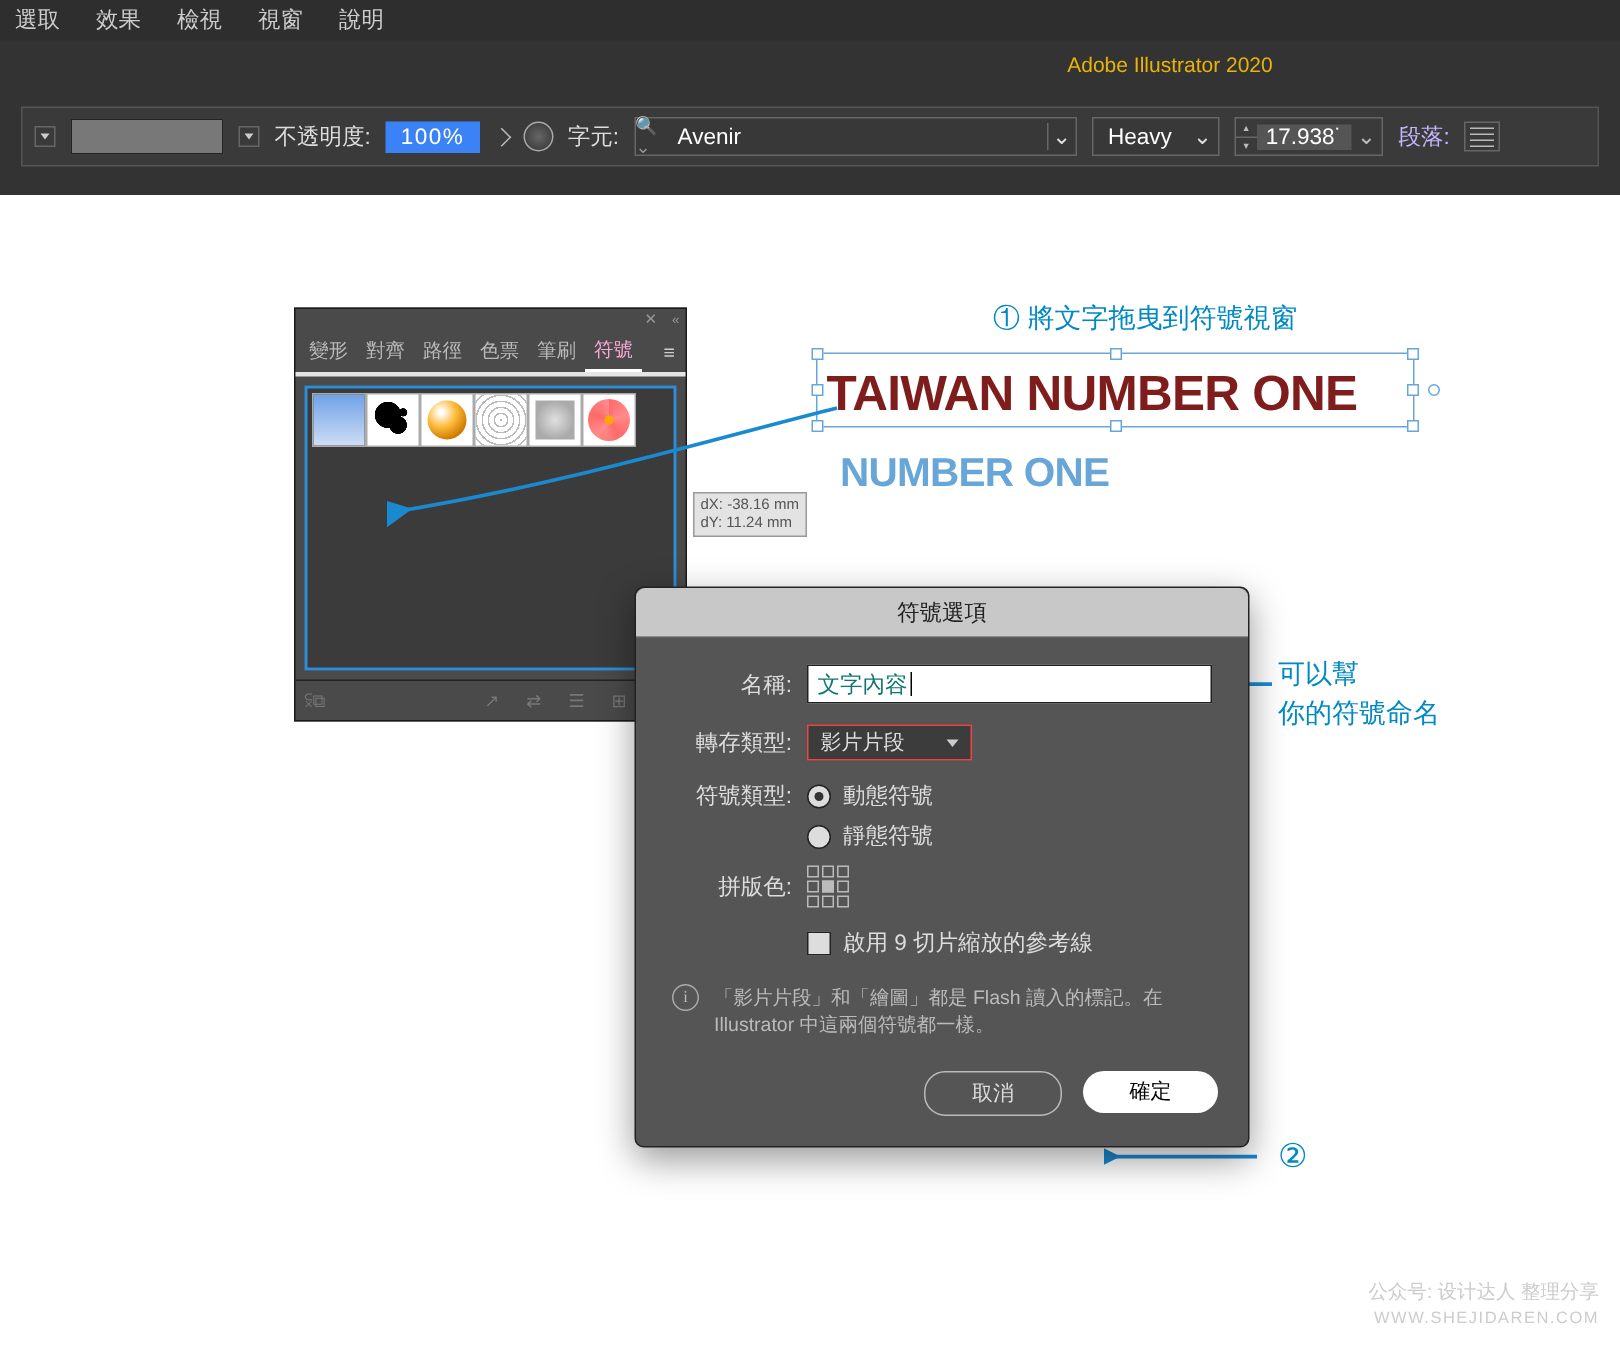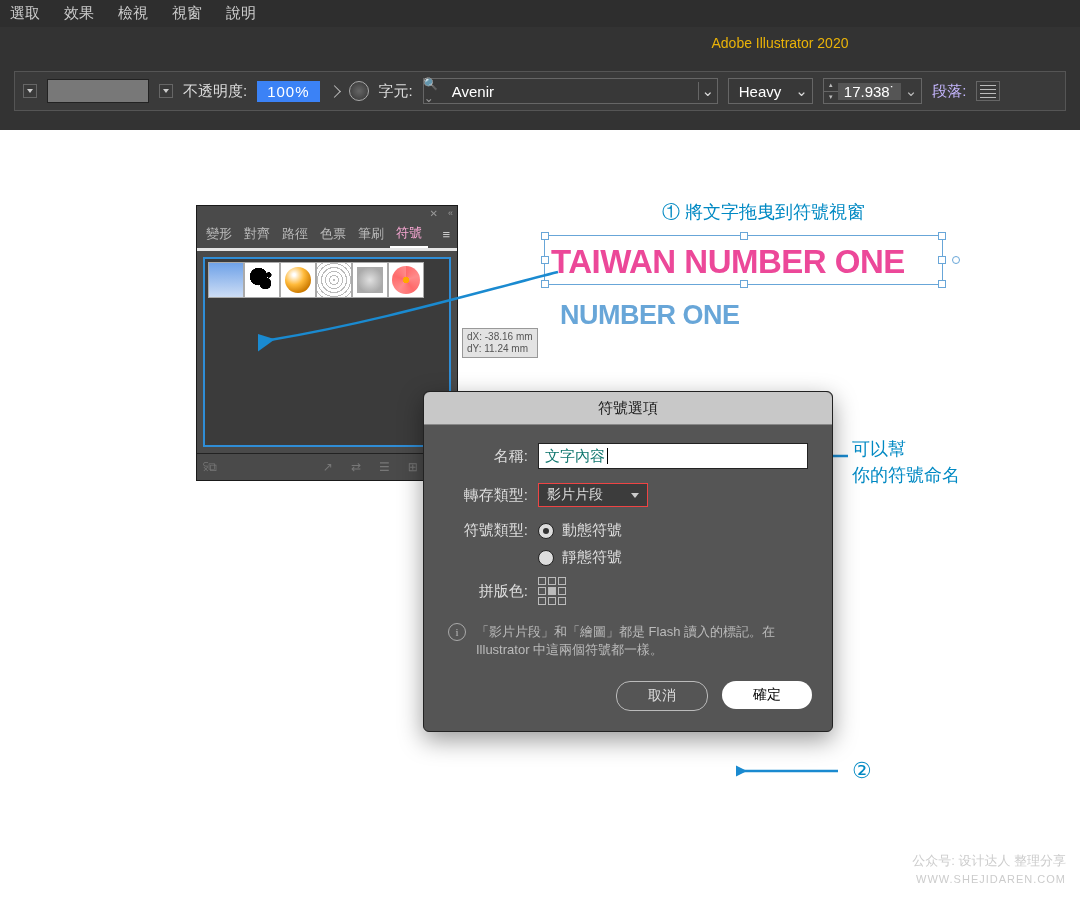--- a/index.html
+++ b/index.html
@@ -40,21 +40,21 @@
 .symbol-cell{width:34px;height:34px;background:#fff;border:1px solid #aaa;display:flex;align-items:center;justify-content:center;font-size:10px}
 .sc-gradient{background:linear-gradient(#6fa2e8,#cdddf5)}
 .sc-splat{background:radial-gradient(circle at 40% 40%,#000 30%,transparent 31%),radial-gradient(circle at 60% 60%,#000 20%,transparent 21%),radial-gradient(circle at 70% 35%,#000 8%,transparent 9%),#fff}
 .sc-ball{background:radial-gradient(circle at 35% 30%,#fff 5%,#ffba3a 40%,#cc7a00 75%)}
 .sc-dots{background:repeating-radial-gradient(circle,#bbb 0 1px,transparent 1px 4px),#fff}
 .sc-soft{background:radial-gradient(circle,#e0e0e0 0%,#aaa 70%)}
 .sc-flower{background:radial-gradient(circle at 50% 50%,#ffa800 15%,transparent 16%),conic-gradient(#ff6a6a,#ff8b8b,#ff6a6a,#ff8b8b,#ff6a6a,#ff8b8b);border-radius:50%}
 .panel-foot{height:26px;border-top:1px solid #222;display:flex;align-items:center;padding:0 6px;color:#777;gap:18px}
 .panel-foot span{font-size:12px}
 
-.canvas-text{position:absolute;left:551px;top:243px;font-family:"Avenir","Arial Black",sans-serif;font-weight:800;font-size:33px;color:#ec4899;letter-spacing:-0.5px}
+.canvas-text{position:absolute;left:551px;top:243px;font-family:"Avenir","Arial Black",sans-serif;font-weight:800;font-size:33px;color:#7f1d1d;letter-spacing:-0.5px}
 .sel-box{position:absolute;left:544px;top:235px;width:397px;height:48px;border:1px solid #68a6d8}
 .sq{position:absolute;width:6px;height:6px;background:#fff;border:1px solid #68a6d8}
 .ghost-text{position:absolute;left:560px;top:300px;font-family:"Avenir","Arial Black",sans-serif;font-weight:800;font-size:27px;color:#68a6d8;letter-spacing:-0.5px}
 .dxdy{position:absolute;left:462px;top:328px;background:#e3e3e3;border:1px solid #999;font-size:10px;color:#555;padding:2px 4px;line-height:12px;white-space:pre}
 
 .anno{position:absolute;color:#0089c3;font-size:18px;font-weight:500;line-height:26px}
 svg.arrow{position:absolute;pointer-events:none}
 
 .dialog{position:absolute;left:423px;top:391px;width:408px;background:#555;border:1px solid #222;border-radius:6px;color:#ddd;font-size:15px;box-shadow:0 8px 24px rgba(0,0,0,0.4)}
 .dialog .titlebar{height:32px;background:#c8c8c8;color:#222;display:flex;align-items:center;justify-content:center;font-size:15px;border-bottom:1px solid #888;border-radius:6px 6px 0 0}
@@ -250,20 +250,24 @@
           <div></div>
           <div></div>
           <div></div>
           <div class="on"></div>
           <div></div>
           <div></div>
           <div></div>
           <div></div>
       </span>
     </div>
+    <div class="chk-row">
+      <span class="chk"></span>
+      <span>啟用 9 切片縮放的參考線</span>
+    </div>
     <div class="info-box">
       <span class="info-i">i</span>
       <span>「影片片段」和「繪圖」都是 Flash 讀入的標記。在 Illustrator 中這兩個符號都一樣。</span>
     </div>
   </div>
   <div class="dlg-buttons">
     <div class="btn cancel">取消</div>
     <div class="btn ok">確定</div>
   </div>
 </div>

